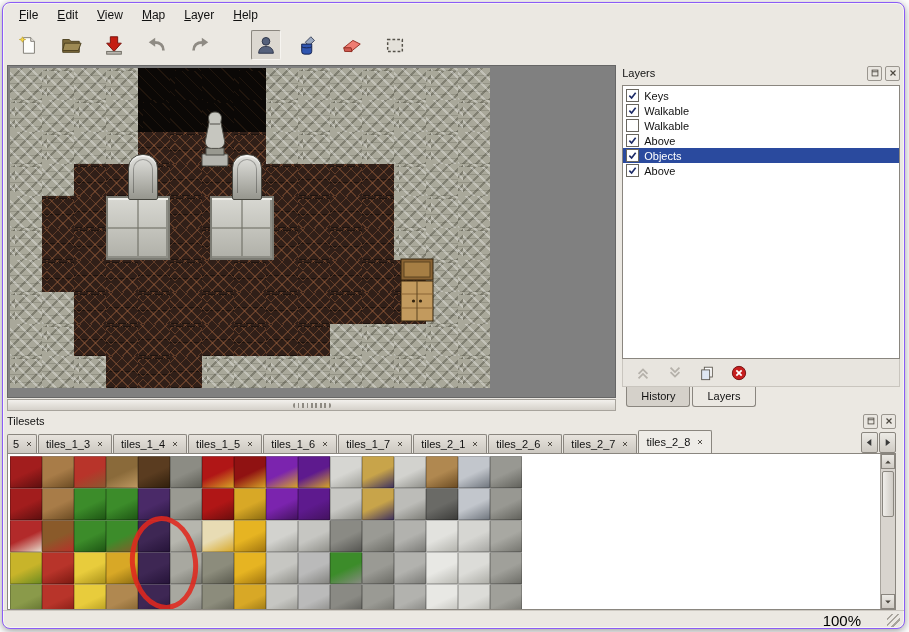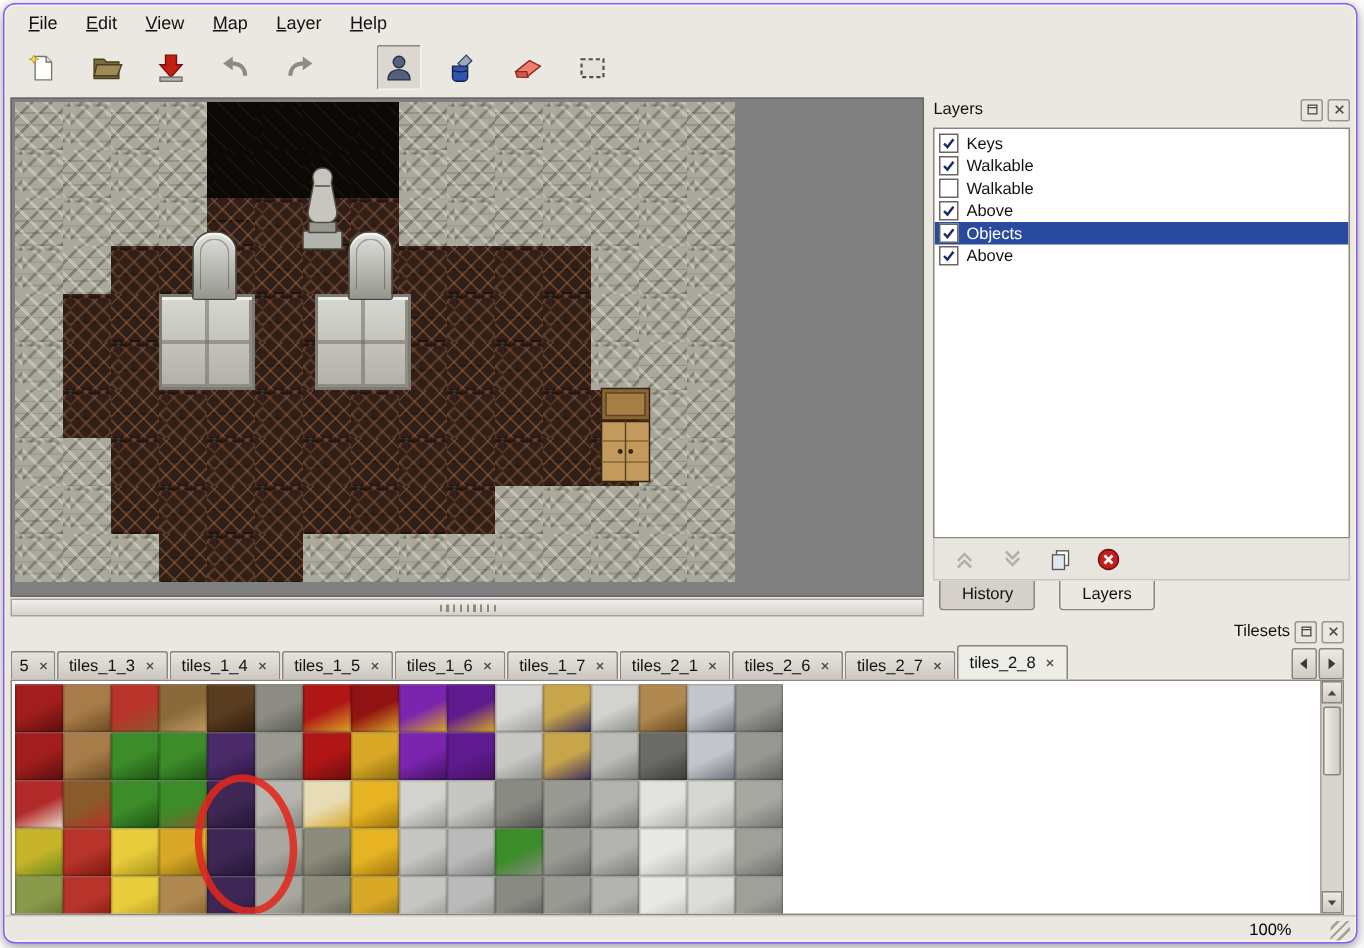--- a/index.html
+++ b/index.html
@@ -60,25 +60,25 @@
     background:repeating-linear-gradient(90deg,#dad6d0 0 3px,#a5a19a 3px 4px);}
   .layer-list{flex:1;margin-top:4px;background:#fff;border:1px solid #8a867f;overflow:hidden;padding-top:2px;}
   .layer-row{height:15px;display:flex;align-items:center;padding-left:3px;gap:5px;}
   .layer-row.sel{background:var(--sel,#2a4a9e);color:#fff;}
   .cbx{width:11px;height:11px;background:#fff;border:1px solid #6a675f;display:flex;align-items:center;justify-content:center;flex:none;}
   .cbx svg{width:9px;height:9px;display:block;}
   .layer-btns{height:28px;display:flex;align-items:center;gap:12px;padding-left:10px;background:#e8e5df;border:1px solid #c9c5be;border-top:none;box-sizing:border-box;}
   .layer-btn{width:20px;height:20px;display:flex;align-items:center;justify-content:center;}
   .layer-btn svg{width:16px;height:16px;display:block;}
   .panel-tabs{height:24px;display:flex;align-items:flex-start;padding-left:4px;}
-  .ptab{padding:3px 14px 4px 14px;border:1px solid #8a867f;border-top:none;background:#d5d1ca;border-radius:0 0 3px 3px;margin-right:16px;}
+  .ptab{padding:3px 14px 4px 14px;border:1px solid #8a867f;border-top:none;background:#d5d1ca;border-radius:0 0 3px 3px;margin-right:2px;}
   .ptab.active{background:#ebe8e2;position:relative;z-index:2;}
 
   
-  .tilesets{margin:2px 8px 0 4px;height:197px;display:flex;flex-direction:column;font-size:11px;color:#111;text-align:right;}
+  .tilesets{margin:2px 8px 0 4px;height:197px;display:flex;flex-direction:column;font-size:11px;color:#111;}
   .ts-tabs{height:24px;display:flex;align-items:flex-end;position:relative;padding-right:40px;overflow:hidden;}
   .ts-tab{height:19px;display:flex;align-items:center;gap:6px;padding:0 7px;border:1px solid #8a867f;border-bottom:none;
     background:linear-gradient(#e7e3dd,#ccc8c1);margin-right:1px;border-radius:2px 2px 0 0;white-space:nowrap;box-sizing:border-box;}
   .ts-tab.active{height:23px;background:#eeece7;position:relative;z-index:2;}
   .ts-tab.truncated{width:30px;overflow:hidden;padding:0 5px;flex:none;}
   .ts-tab .x{display:flex;align-items:center;}
   .ts-tab .x svg{width:8px;height:8px;display:block;}
   .ts-scrollbtns{position:absolute;right:0;bottom:0;height:21px;display:flex;}
   .ts-sbtn{width:17px;height:21px;border:1px solid #8a867f;background:linear-gradient(#eceae5,#cfcbc4);display:flex;align-items:center;justify-content:center;margin-left:1px;box-sizing:border-box;border-radius:2px;}
   .ts-sbtn svg{width:9px;height:9px;display:block;}
@@ -87,21 +87,21 @@
   .tile-cell{width:32px;height:32px;box-shadow:inset 0 0 0 1px rgba(0,0,0,.20), inset 0 1px 0 rgba(255,255,255,.25);}
   .annot{position:absolute;left:122px;top:62px;width:58px;height:84px;border:5px solid var(--annot,#e0281e);border-radius:50%;
     transform:rotate(-6deg);opacity:.88;pointer-events:none;z-index:5;}
   .vscroll{position:absolute;top:0;right:0;bottom:0;width:15px;background:#d8d4ce;border-left:1px solid #a7a39c;box-sizing:border-box;}
   .vs-btn{position:absolute;left:0;right:0;height:15px;background:linear-gradient(#eceae5,#cfcbc4);border:1px solid #8a867f;box-sizing:border-box;display:flex;align-items:center;justify-content:center;}
   .vs-btn svg{width:8px;height:8px;display:block;}
   .vs-up{top:0;} .vs-down{bottom:0;}
   .vs-thumb{position:absolute;left:1px;right:1px;top:17px;height:46px;background:linear-gradient(90deg,#f0eeea,#cfcbc4);border:1px solid #8a867f;border-radius:2px;box-sizing:border-box;}
 
   
-  .statusbar{height:18px;display:flex;align-items:center;justify-content:flex-end;border-top:1px solid #ccc8c1;font-size:11px;padding-right:4px;}
+  .statusbar{height:18px;display:flex;align-items:center;justify-content:flex-end;border-top:1px solid #ccc8c1;font-size:15px;padding-right:4px;}
   .zoom{margin-right:26px;}
   .sgrip{width:13px;height:13px;background:repeating-linear-gradient(135deg,transparent 0 3px,#a8a49c 3px 4.5px);border-bottom-right-radius:6px;}
 </style>
 </head>
 <body>
 
 <div id="app">
 
   <div class="menubar" id="menubar">
       <div class="menu-item"><u>F</u>ile</div>

